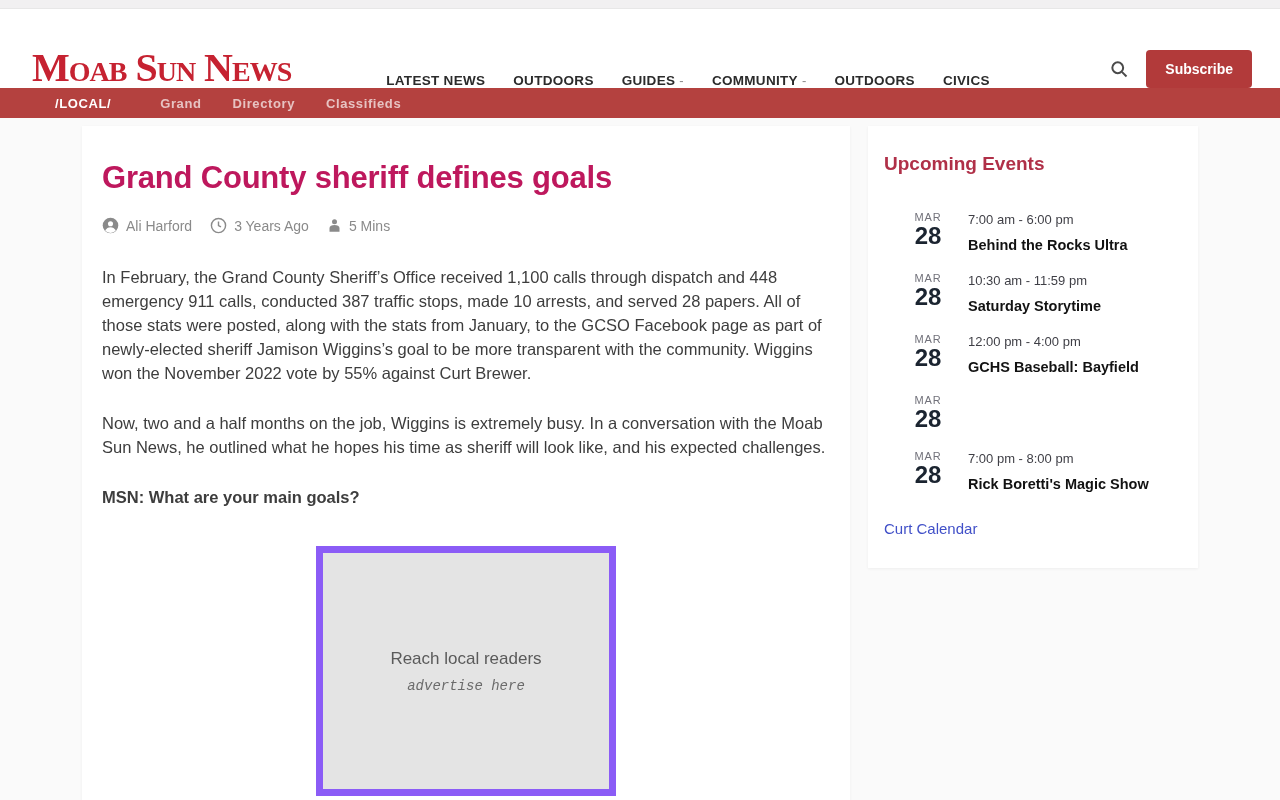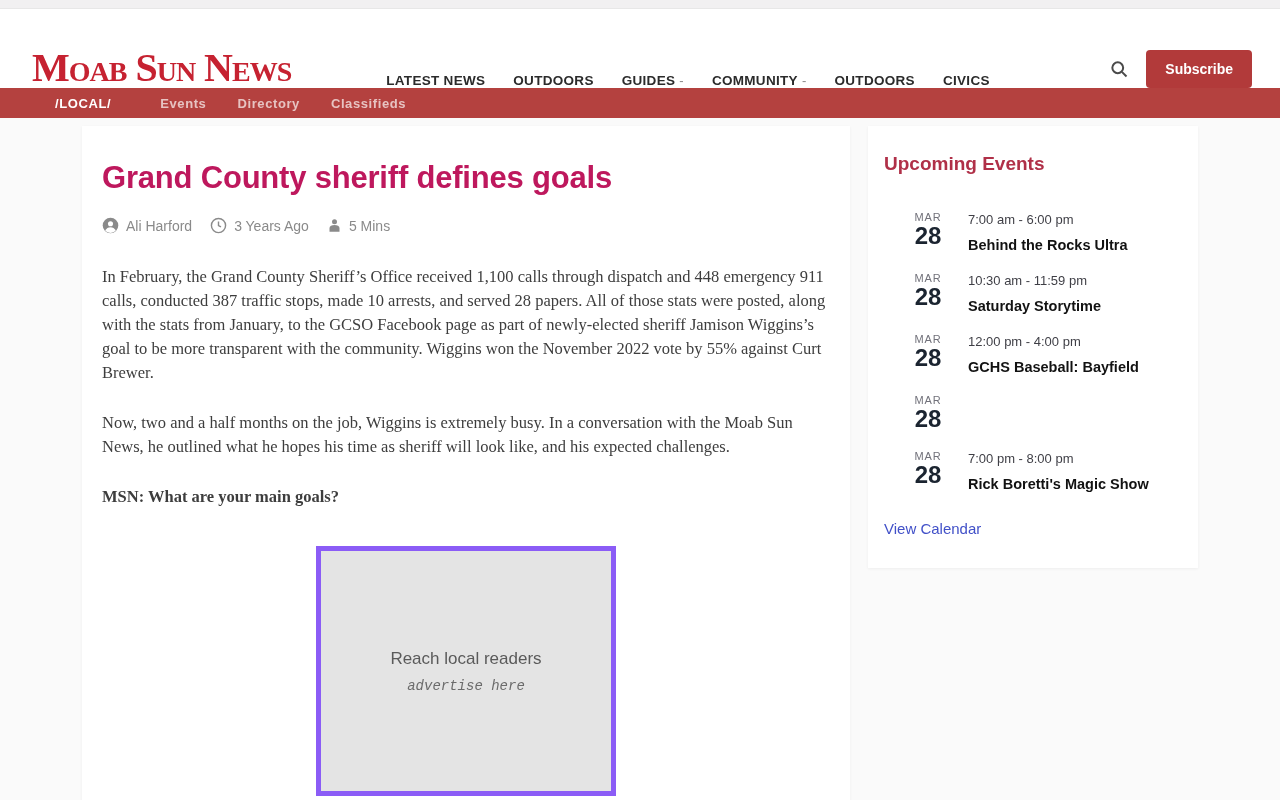--- a/index.html
+++ b/index.html
@@ -28,26 +28,26 @@
   .subnav-link { color:#e7c3c2; font-weight:700; font-size:13px; letter-spacing:0.6px; cursor:pointer; }
 
   
   .content { display:flex; align-items:flex-start; gap:18px; padding:8px 0 0 82px; }
   .article-card { width:768px; min-height:675px; background:#ffffff; box-shadow:0 1px 3px rgba(0,0,0,0.05);
                   padding:34px 20px 0 20px; }
   .article-title { font-size:31px; font-weight:700; color:#be185d; letter-spacing:-0.2px; margin-bottom:21px; }
   .meta { display:flex; align-items:center; gap:7px; color:#8a8a8a; font-size:14px; }
   .meta .group { display:flex; align-items:center; gap:7px; margin-right:11px; }
   .meta svg { display:block; }
-  .article-body p { font-size:16.5px; line-height:24px; color:#3d3d3d; margin-top:26px;font-family:Liberation Serif, serif; }
+  .article-body p { font-size:16.5px; line-height:24px; color:#3d3d3d; margin-top:26px; }
   .article-body p.first { margin-top:31px; }
   .question { font-size:16.5px; font-weight:700; color:#2b2b2b; margin-top:26px; }
 
   
-  .ad-box { width:300px; height:250px; margin:37px auto 0; background:#e4e4e4; border:5px solid #8b5cf6;
+  .ad-box { width:300px; height:250px; margin:37px auto 0; background:#e4e4e4; border:7px solid #8b5cf6;
             display:flex; flex-direction:column; align-items:center; justify-content:center; gap:9px; cursor:pointer; }
   .ad-line1 { font-size:17px; color:#5a5a5a; }
   .ad-line2 { font-size:14px; font-style:italic; color:#6b6b6b;font-family:Liberation Mono, monospace; }
 
   
   .sidebar-card { width:330px; height:442px; background:#ffffff; box-shadow:0 1px 3px rgba(0,0,0,0.05);
                   padding:27px 16px 0 16px; }
   .sidebar-title { font-size:19px; font-weight:700; color:#b03048; margin-bottom:36px; }
   .event { display:flex; gap:17px; margin:0 0 19px 21px; cursor:default; }
   .event-date { width:46px; text-align:center; flex:none; }
@@ -81,21 +81,21 @@
         <line x1="15.5" y1="15.5" x2="21" y2="21"></line>
       </svg>
     </span>
     <button class="subscribe">Subscribe</button>
   </div>
 </header>
 
 <div class="subnav">
   <span class="subnav-section">/LOCAL/</span>
   <div class="subnav-items">
-    <span class="subnav-link">Events</span>
+    <span class="subnav-link">Grand</span>
     <span class="subnav-link">Directory</span>
     <span class="subnav-link">Classifieds</span>
   </div>
 </div>
 
 <div class="content">
 
   <main class="article-card">
     <h1 class="article-title">Grand County sheriff defines goals</h1>
 
@@ -189,16 +189,16 @@
       <div class="event-date">
         <div class="event-month">MAR</div>
         <div class="event-day">28</div>
       </div>
       <div>
         <div class="event-time">7:00 pm - 8:00 pm</div>
         <div class="event-name">Rick Boretti's Magic Show</div>
       </div>
     </div>
 
-    <span class="view-calendar">View Calendar</span>
+    <span class="view-calendar">Curt Calendar</span>
   </aside>
 
 </div>
 
 </body></html>

